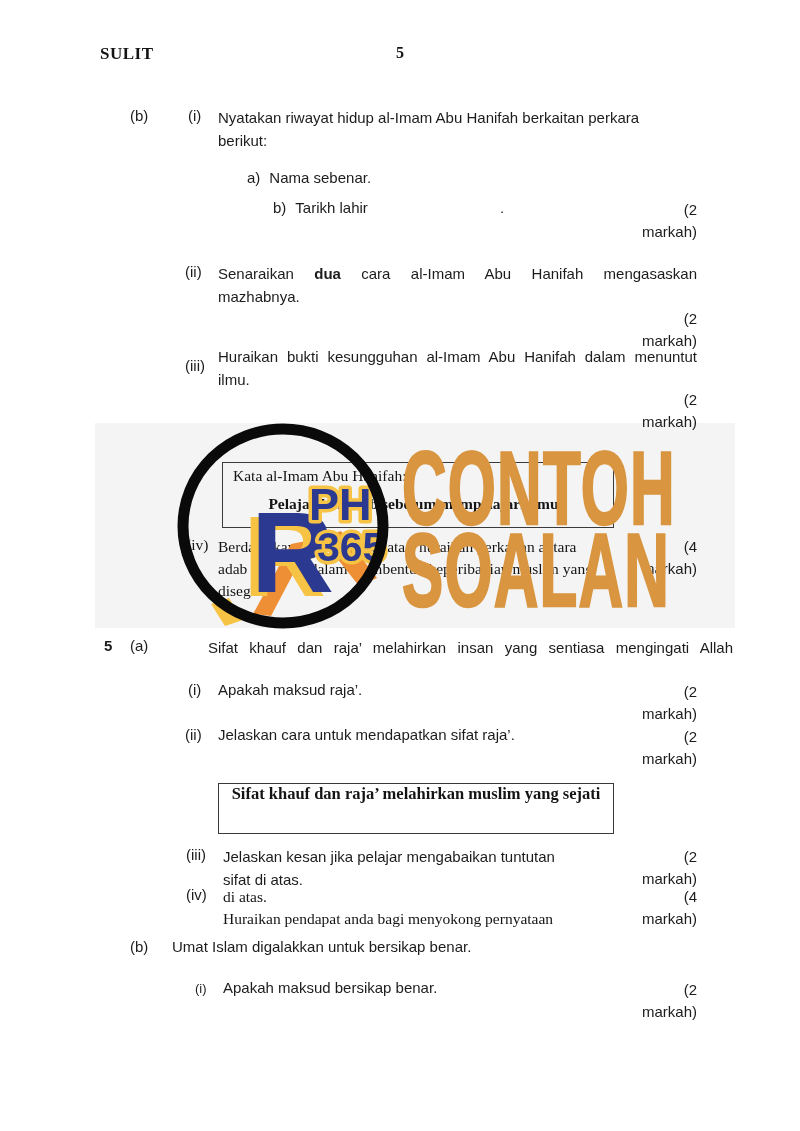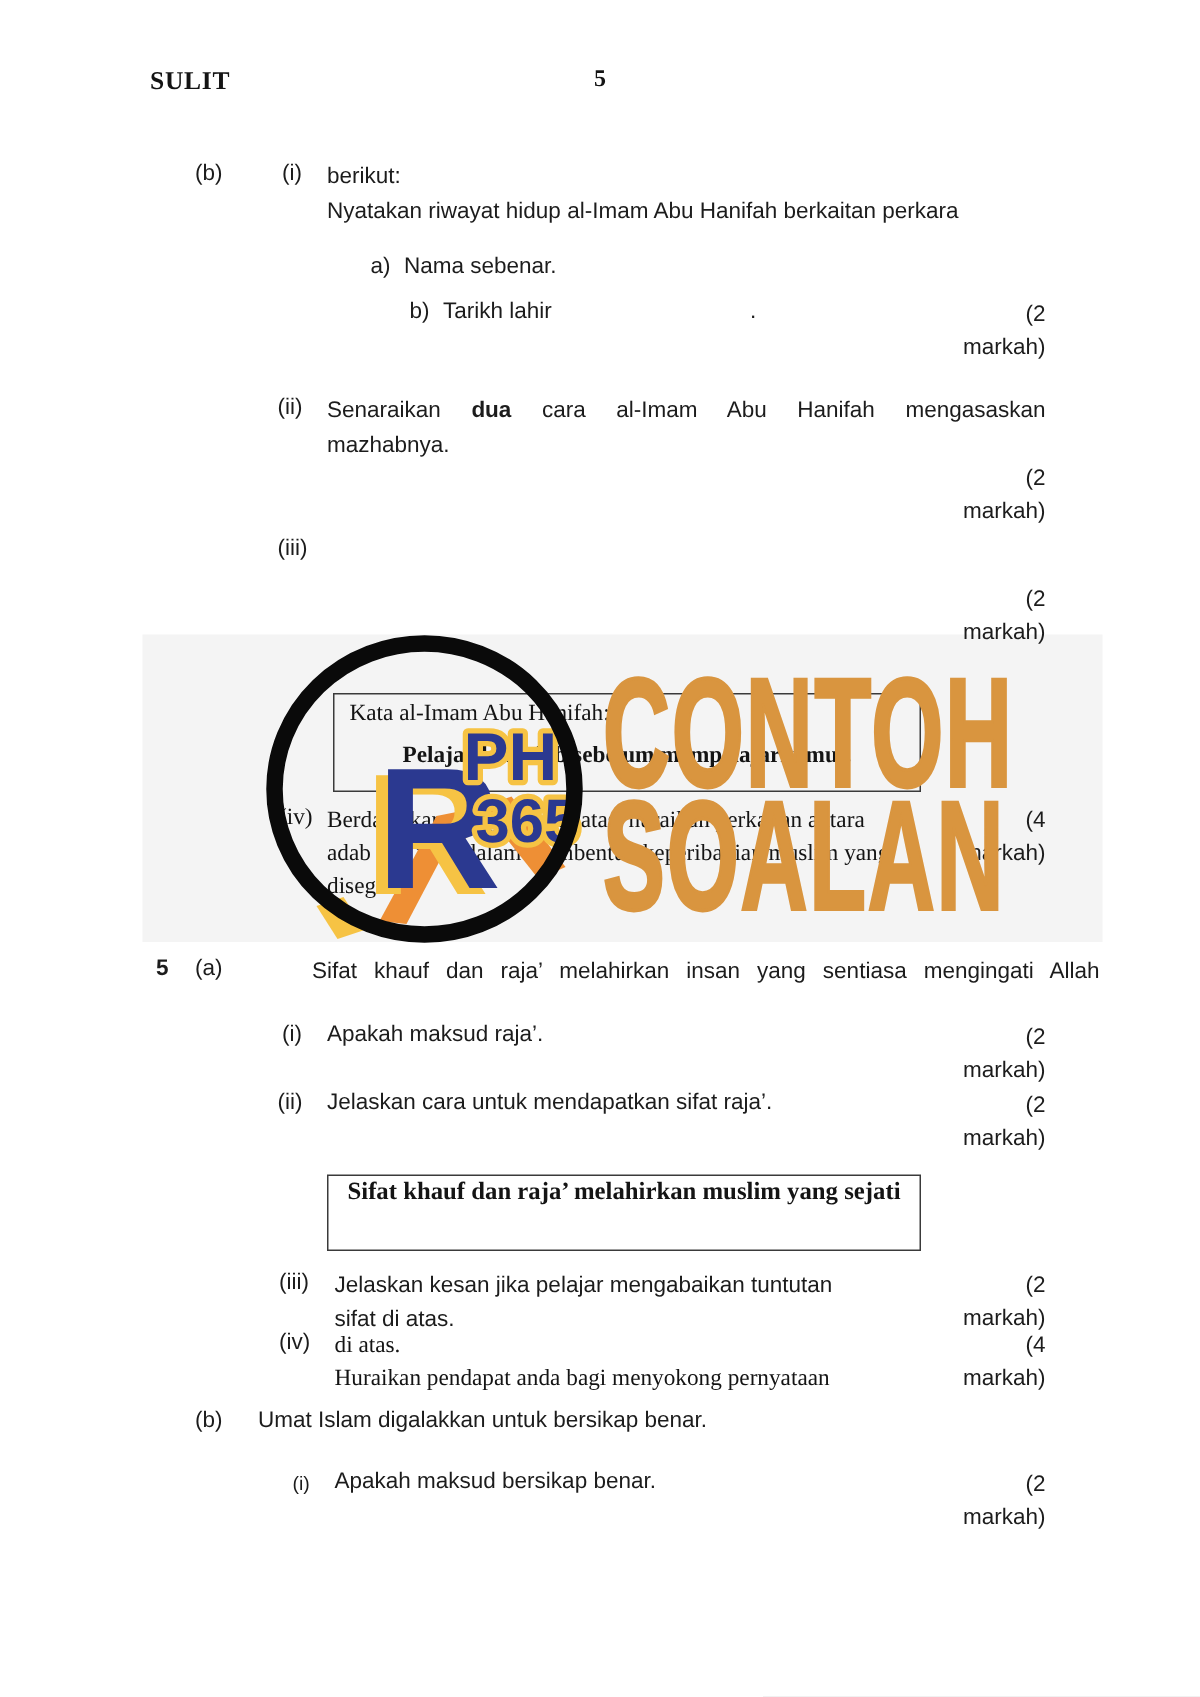--- a/index.html
+++ b/index.html
@@ -27,22 +27,22 @@
 
   <div id="band"></div>
 
   <div class="abs serif bold txt" style="left:100px;top:44px;font-size:17px;letter-spacing:0.5px;">SULIT</div>
   <div class="abs serif bold txt" style="left:396px;top:44px;font-size:16px;">5</div>
 
   <div class="abs sans txt" style="left:130px;top:107px;">(b)</div>
 
   <div class="abs sans txt" style="left:188px;top:107px;">(i)</div>
   <div class="abs sans l22 txt" style="left:218px;top:107px;width:470px;">
+    <div>Nyatakan riwayat hidup al-Imam Abu Hanifah berkaitan perkara</div>
     <div>berikut:</div>
-    <div>Nyatakan riwayat hidup al-Imam Abu Hanifah berkaitan perkara</div>
   </div>
   <div class="abs sans row txt" style="left:247px;top:169px;">
     <span>a)</span>
     <span>Nama sebenar.</span>
   </div>
   <div class="abs sans row txt" style="left:273px;top:199px;">
     <span>b)</span>
     <span>Tarikh lahir</span>
   </div>
   <span class="abs sans txt" style="left:500px;top:199px;">.</span>
@@ -55,20 +55,24 @@
   <div class="abs sans l22 txt" style="left:218px;top:263px;width:479px;">
     <div class="just"><span>Senaraikan </span><span class="bold">dua</span><span> cara al-Imam Abu Hanifah mengasaskan</span></div>
     <div>mazhabnya.</div>
   </div>
   <div class="marks sans txt" style="top:308px;">
     <div>(2</div>
     <div>markah)</div>
   </div>
 
   <div class="abs sans txt" style="left:185px;top:357px;">(iii)</div>
+  <div class="abs sans l22 txt" style="left:218px;top:346px;width:479px;">
+    <div class="just">Huraikan bukti kesungguhan al-Imam Abu Hanifah dalam menuntut</div>
+    <div>ilmu.</div>
+  </div>
   <div class="marks sans txt" style="top:389px;">
     <div>(2</div>
     <div>markah)</div>
   </div>
 
   <div class="qbox" style="left:222px;top:462px;width:390px;height:64px;">
     <div class="serif" style="position:absolute;left:10px;top:4px;">Kata al-Imam Abu Hanifah:</div>
     <div class="serif bold" style="position:absolute;left:0;top:32px;width:100%;text-align:center;">Pelajarilah adab sebelum mempelajari ilmu’.</div>
   </div>
 

